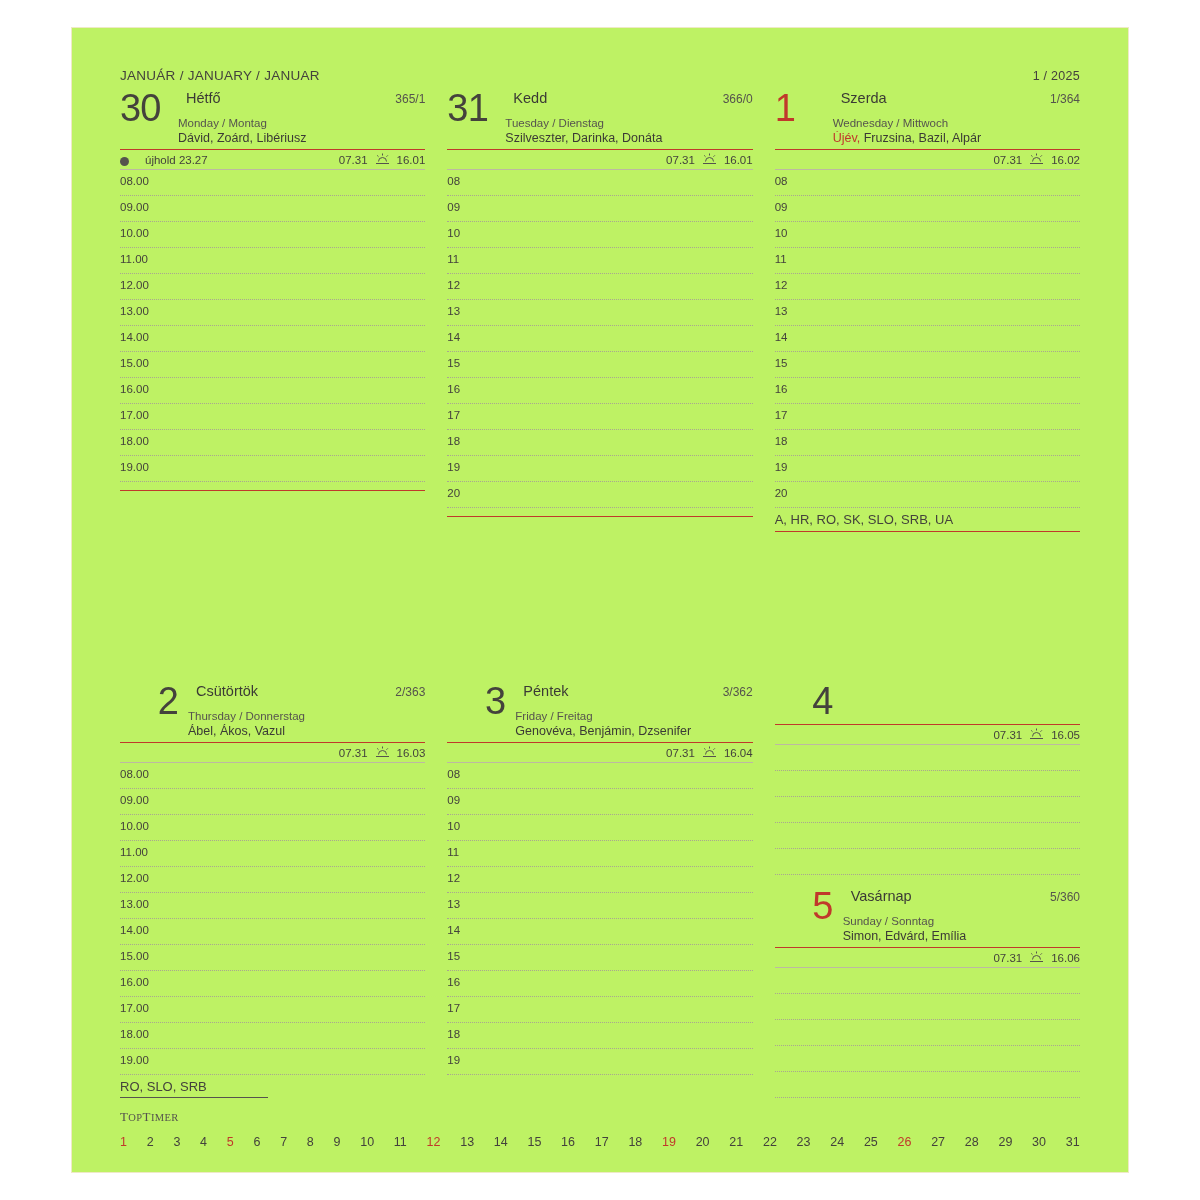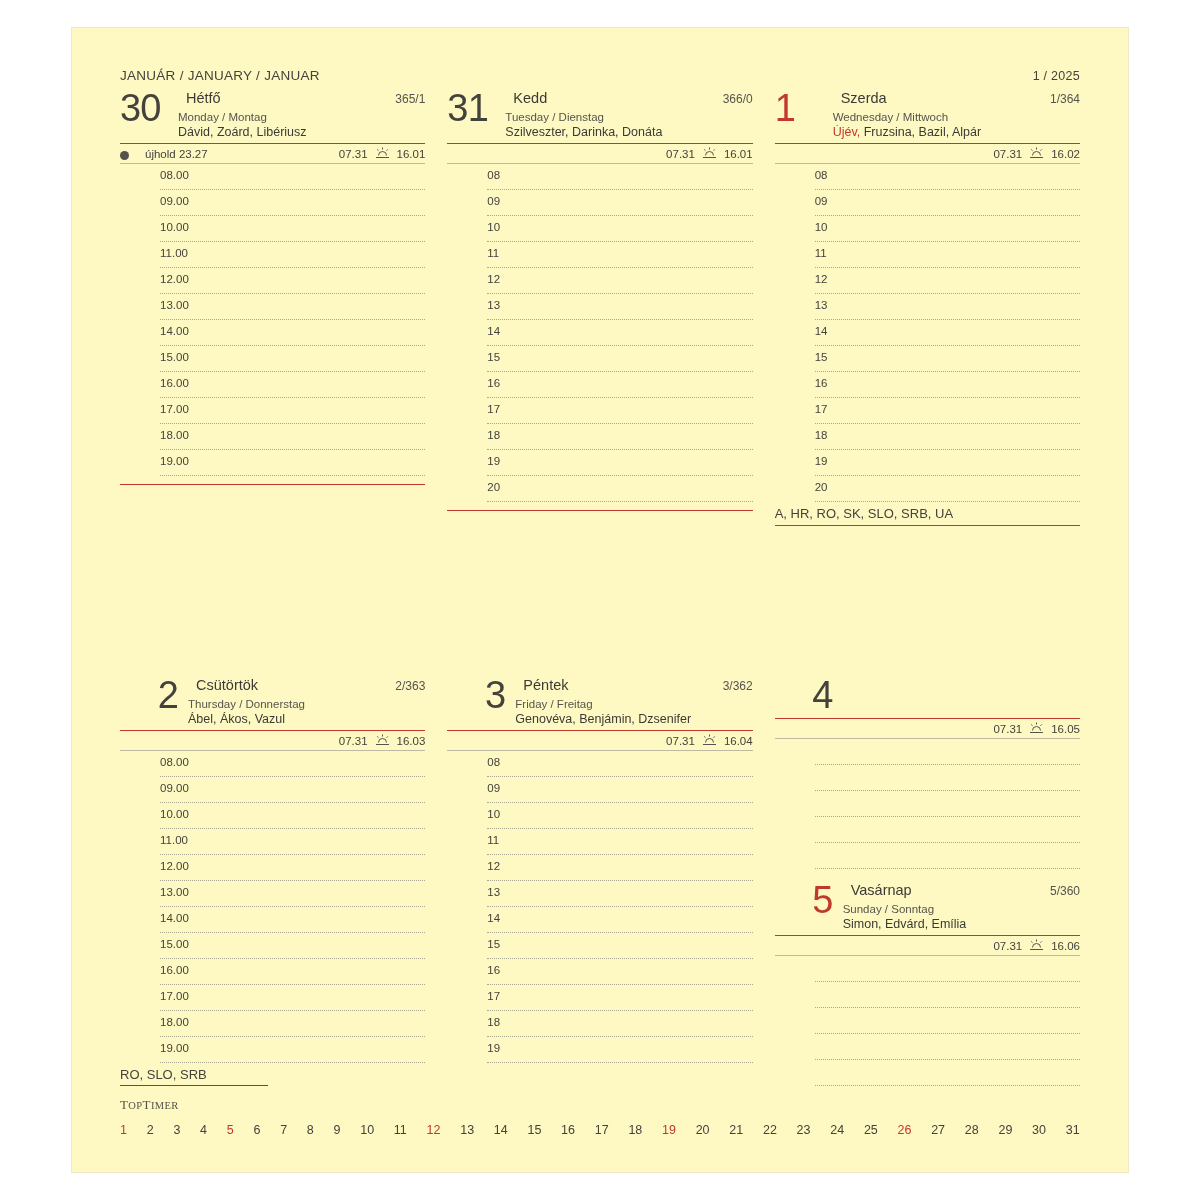--- a/index.html
+++ b/index.html
@@ -6,21 +6,21 @@
   body{
     width:1200px;height:1200px;
     background:#ffffff;
     font-family:"Liberation Sans", sans-serif;
     color:#3c3c3c;
   }
   .page{
     position:absolute;
     left:72px;top:28px;
     width:1056px;height:1144px;
-    background:#fef9c3;
+    background:#bef264;
     box-shadow:0 0 0 1px #efe9c6;
   }
   .inner{
     position:absolute;
     left:48px;top:40px;
     width:960px;
   }
   
   .topbar{
     display:flex;justify-content:space-between;align-items:baseline;
@@ -38,37 +38,37 @@
     font-size:38px;line-height:38px;font-weight:400;color:#44423c;
     width:58px;flex:0 0 58px;text-align:left;
     letter-spacing:-.02em;
   }
   .daynum.red{color:#c0392b;}
   .daynum.rightalign{text-align:right;padding-right:10px;}
   .dayinfo{flex:1;min-width:0;padding-top:1px;}
   .dayline1{display:flex;justify-content:space-between;align-items:baseline;margin-left:8px;}
   .dname{font-size:14.5px;color:#3b3a35;}
   .dnum2{font-size:12px;color:#55534d;}
-  .dsub{font-size:11.5px;color:#56544e;margin-top:5px;}
+  .dsub{font-size:11.5px;color:#56544e;margin-top:11px;}
   .dnames{font-size:12.5px;color:#3b3a35;margin-top:2px;white-space:nowrap;overflow:hidden;}
   .dnames .hl{color:#c0392b;}
 
   .redrule{border-top:1.4px solid #c0392b;margin-top:4px;}
 
   .sunrow{
     display:flex;justify-content:space-between;align-items:center;
     font-size:11.5px;color:#44423c;padding:3px 0 2px 0;
     border-bottom:1px solid #bdb9a2;
   }
   .sunrow .left{display:flex;align-items:flex-end;gap:16px;}
   .moon{width:9px;height:9px;border-radius:50%;background:#55534d;display:inline-block;}
   .sunright{display:flex;align-items:center;gap:7px;}
   .sunicon{display:inline-block;}
 
-  .hours{margin-top:0;margin-left:40px;}
+  .hours{margin-top:0;}
   .hr{
     position:relative;height:25px;
     border-bottom:1px dotted #a9a690;
     font-size:11.5px;color:#44423c;
   }
   .hr span{position:absolute;left:0;top:5px;}
 
   .countries{font-size:13px;color:#44423c;padding-top:4px;}
   .botrule{border-top:1.4px solid #c0392b;margin-top:4px;}
 

